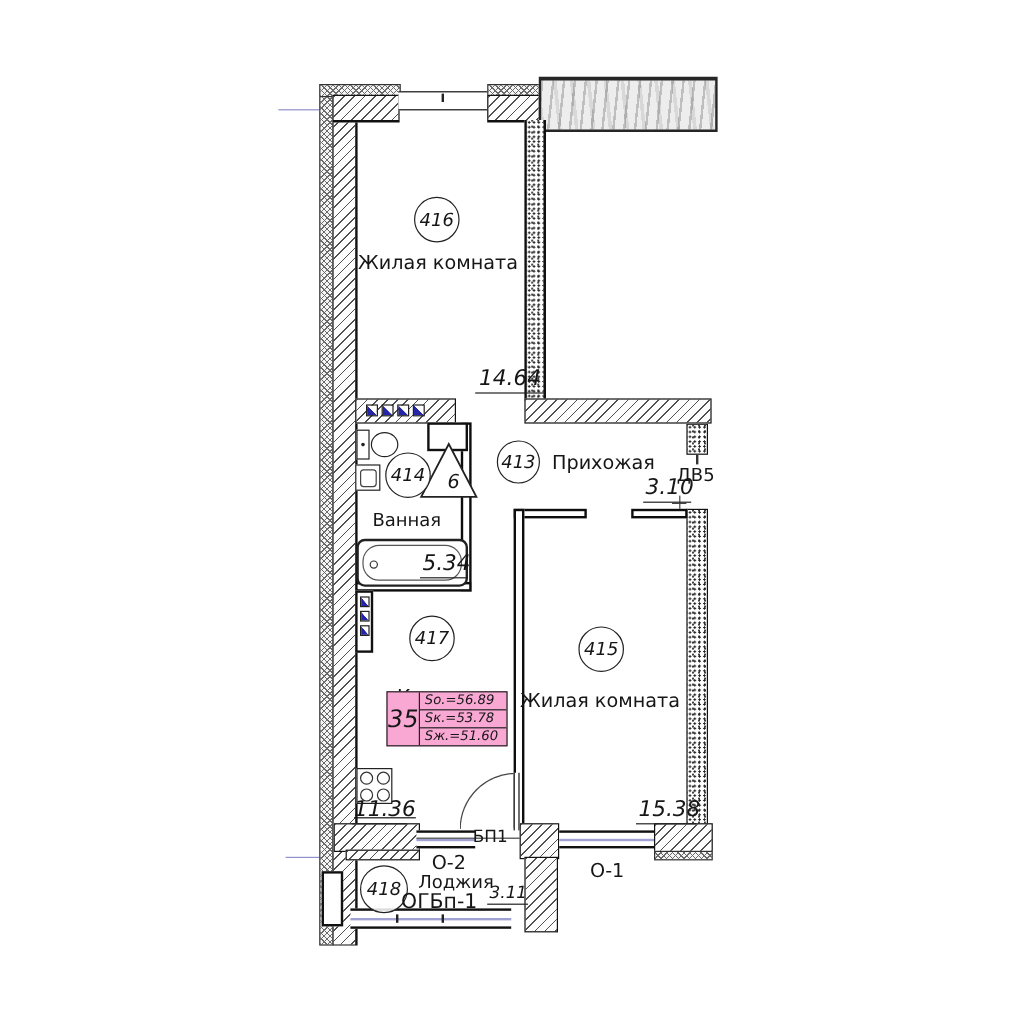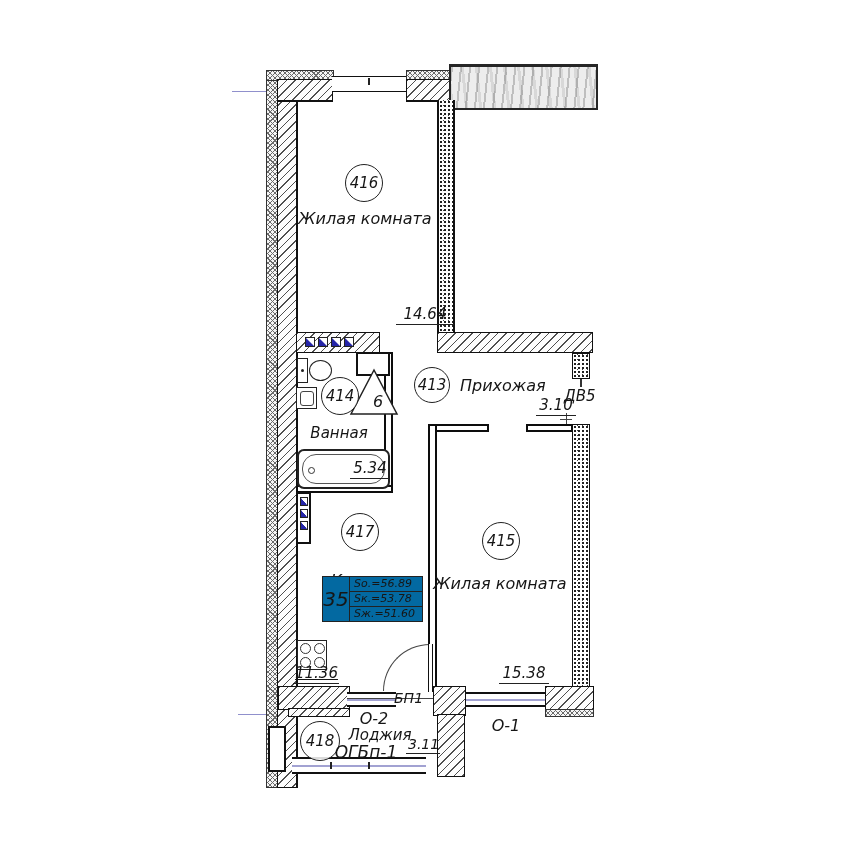--- a/index.html
+++ b/index.html
@@ -21,24 +21,24 @@
   .wall-dbl{background:#fff;border:2px solid #0d0d0d;box-sizing:border-box;}
   .sketch{background-color:#ededed;
     background-image:repeating-linear-gradient(96deg,rgba(70,70,70,.28) 0,rgba(70,70,70,.28) 2px,transparent 2px,transparent 9px),
                      repeating-linear-gradient(84deg,rgba(120,120,120,.18) 0,rgba(120,120,120,.18) 3px,transparent 3px,transparent 14px);
     border:2px solid #262626;border-top-width:3px;box-sizing:border-box;}
   .window{background:#fff;border-top:2px solid #111;border-bottom:2px solid #111;box-sizing:border-box;}
   .glass{position:absolute;left:0;right:0;top:50%;height:2px;margin-top:-1px;background:#a2a2d2;}
   .mullion{position:absolute;width:2px;height:7px;background:#222;top:2px;}
   .room-circle{border:1.5px solid #222;border-radius:50%;background:rgba(255,255,255,.85);
     display:flex;align-items:center;justify-content:center;font-size:15px;font-style:italic;box-sizing:border-box;}
-  .txt{font-style:italic;white-space:nowrap;color:#161616;}
+  .txt{white-space:nowrap;color:#161616;}
   .ctr{text-align:center;}
-  .dim{font-style:italic;font-size:15px;text-align:center;border-bottom:1.3px solid #222;padding:0 2px 1px;}
-  .itable{display:flex;border:1.5px solid #222;background:#0369a1;box-sizing:border-box;}
+  .dim{font-style:italic;font-size:18px;text-align:center;border-bottom:1.3px solid #222;padding:0 2px 1px;}
+  .itable{display:flex;border:1.5px solid #222;background:#f9a8d4;box-sizing:border-box;}
   .itable .num{width:26px;display:flex;align-items:center;justify-content:center;
     font-size:20px;font-style:italic;border-right:1.5px solid #222;}
   .itable .rows{display:flex;flex-direction:column;}
   .itable .rows .r{font-size:11px;font-style:italic;height:14px;line-height:13px;padding:0 4px;
     border-bottom:1px solid #222;min-width:64px;}
   .itable .rows .r:last-child{border-bottom:none;}
   .rad{width:10px;height:10px;border:1px solid #222;box-sizing:border-box;
     background:linear-gradient(to top right,#2525a8 48%,#fff 52%);}
   .rad2{width:8px;height:9px;border:1px solid #222;box-sizing:border-box;
     background:linear-gradient(to top right,#2525a8 48%,#fff 52%);margin:3px auto 0 auto;}
@@ -179,21 +179,21 @@
     <div class="r">Sо.=56.89</div>
     <div class="r">Sк.=53.78</div>
     <div class="r">Sж.=51.60</div>
   </div>
 </div>
 
 <div class="abs room-circle" style="left:482px;top:522px;width:38px;height:38px;">
   <span>415</span>
 </div>
 <div class="abs txt ctr" style="left:433px;top:574px;width:134px;font-size:16px;">Жилая комната</div>
-<div class="abs dim" style="left:499px;top:664px;width:46px;">15.38</div>
+<div class="abs dim" style="left:530px;top:664px;width:46px;">15.38</div>
 
 <div class="abs txt ctr" style="left:352px;top:709px;width:44px;font-size:16px;">О-2</div>
 <div class="abs txt" style="left:394px;top:690px;font-size:14px;">БП1</div>
 <div class="abs txt ctr" style="left:480px;top:716px;width:52px;font-size:16px;">О-1</div>
 
 <div class="abs room-circle" style="left:300px;top:721px;width:40px;height:40px;">
   <span>418</span>
 </div>
 <div class="abs txt ctr" style="left:344px;top:726px;width:72px;font-size:15px;">Лоджия</div>
 <div class="abs txt ctr" style="left:330px;top:742px;width:72px;font-size:17px;">ОГБп-1</div>

